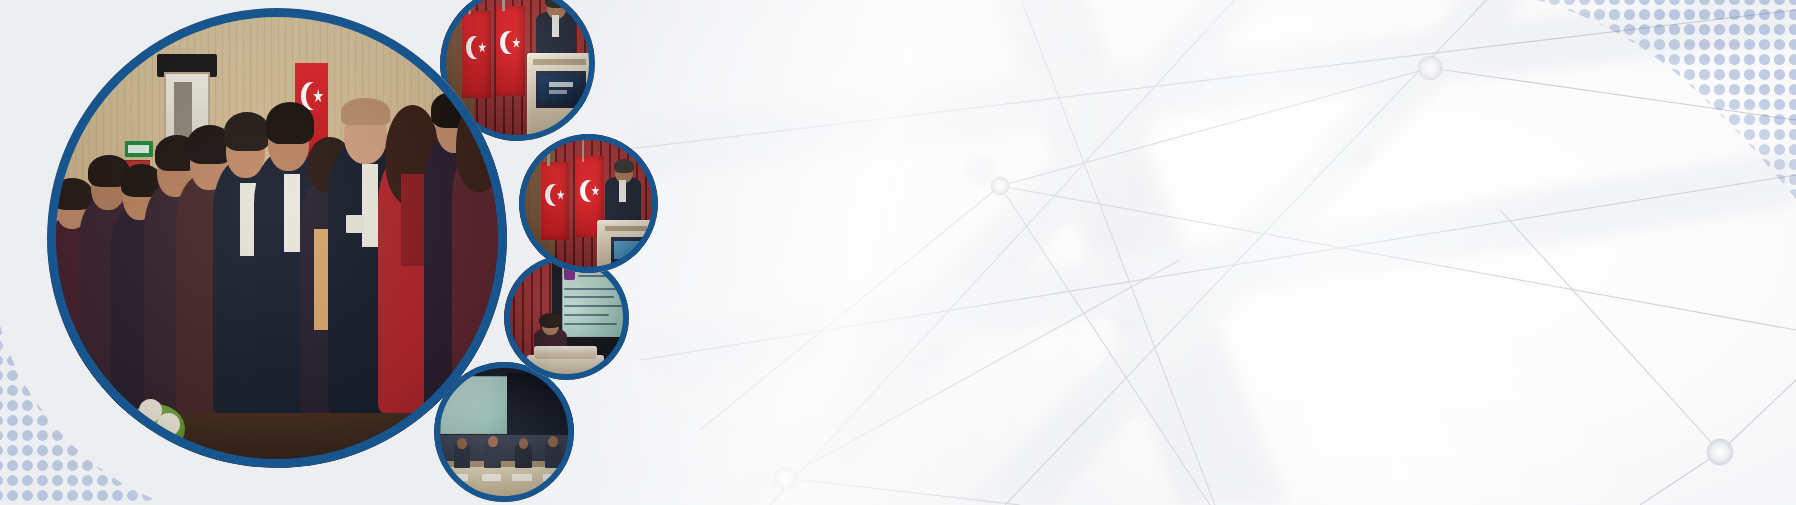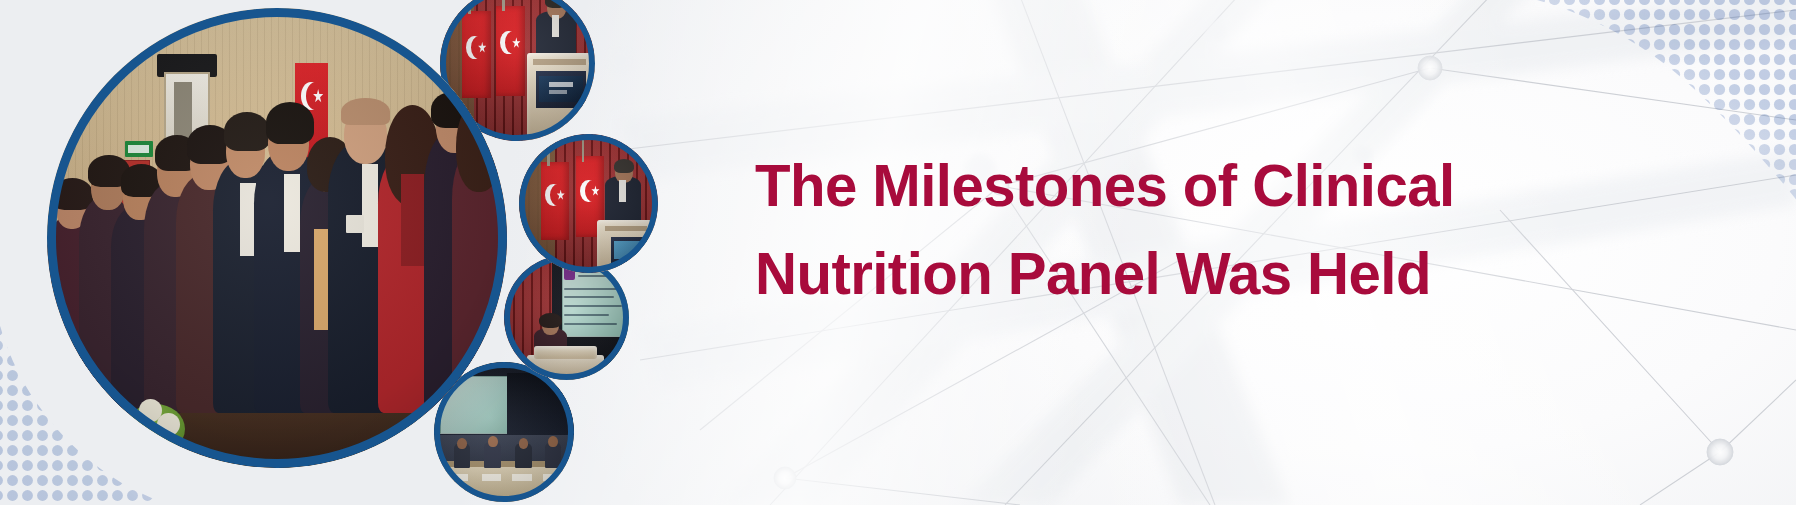--- a/index.html
+++ b/index.html
@@ -525,18 +525,14 @@
 
       <div style="left:17%;top:86%;width:13%;height:11%;background:radial-gradient(circle at 40% 40%,#8fc24a,#5d8f2c);border-radius:50%;"></div>
       <div style="left:20%;top:85%;width:5%;height:5%;background:#f4f0df;border-radius:50%;"></div>
       <div style="left:24%;top:88%;width:5%;height:5%;background:#f6f2e2;border-radius:50%;"></div>
 
       <div style="left:0;top:0;right:0;bottom:0;background:radial-gradient(circle at 48% 42%, rgba(255,255,255,0.05) 0%, rgba(0,0,0,0.10) 62%, rgba(0,0,0,0.34) 100%);"></div>
     </div>
     <div class="circle-ring"></div>
   </div>
 
-  <div class="title-block">
-    <p class="title-line">The Milestones of Clinical</p>
-    <p class="title-line">Nutrition Panel Was Held</p>
-  </div>
 
 </div>
 
 </body></html>

